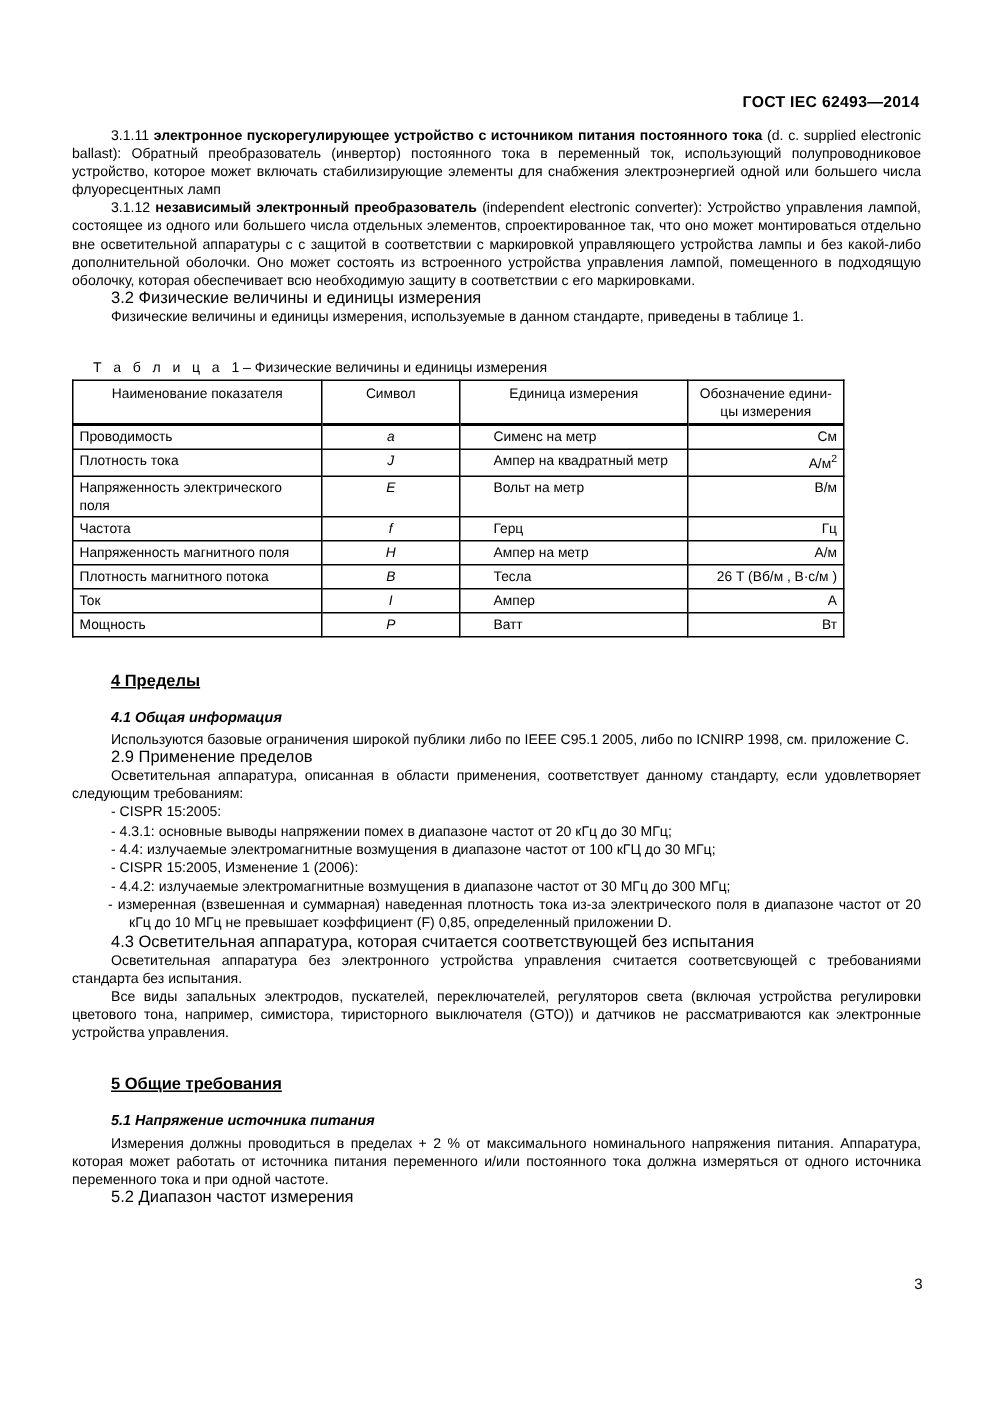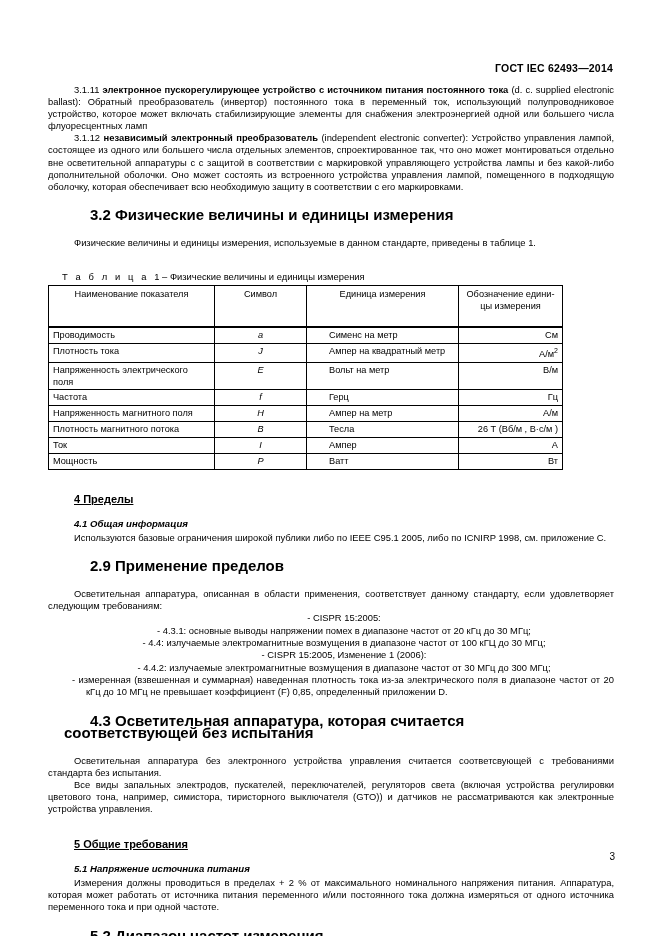--- a/index.html
+++ b/index.html
@@ -59,23 +59,23 @@
   }
   h3.sub {
     font-size: 9.6px;
     font-weight: bold;
     margin: 11px 0 2px 0;
     text-indent: 26px;
     line-height: 12px;
     font-style: italic;
   }
   h3.subinline {
-    font-size: 15px;
-    font-weight: bold;
-    margin: 16px;
+    font-size: 11px;
+    font-weight: normal;
+    margin: 0;
     text-indent: 26px;
     line-height: 12.1px;
   }
 
   
   .table-caption {
     font-size: 9.4px;
     margin: 22px 0 3px 14px;
     letter-spacing: 0;
   }
@@ -91,21 +91,21 @@
     font-size: 9.2px;
     line-height: 12.2px;
     padding: 1px 4px 1px 4px;
     vertical-align: top;
     font-weight: normal;
   }
   table.units thead th {
     text-align: center;
     border-bottom-width: 2px;
     padding-top: 2px;
-    padding-bottom: 14px;
+    padding-bottom: 2px;
   }
   table.units tbody td.c1 { text-align: left; }
   table.units tbody td.c2 { text-align: center; font-style: italic; }
   table.units tbody td.c3 { text-align: left; padding-left: 22px; }
   table.units tbody td.c4 { text-align: right; }
   table.units tbody tr td { height: 13px; }
   .col1 { width: 166px; }
   .col2 { width: 92px; }
   .col3 { width: 152px; }
   .col4 { width: 104px; }
@@ -116,21 +116,21 @@
     list-style: none;
     margin: 0;
     padding: 0;
   }
   ul.dash li {
     font-size: 9.4px;
     line-height: 12.3px;
     margin: 0;
     padding-left: 38px;
     text-indent: -12px;
-    text-align: center;
+    text-align: left;
   }
   ul.dash li.wrap {
     padding-left: 38px;
     text-indent: -14px;
     text-align: justify;
   }
 
   
   .page-number {
     position: absolute;

